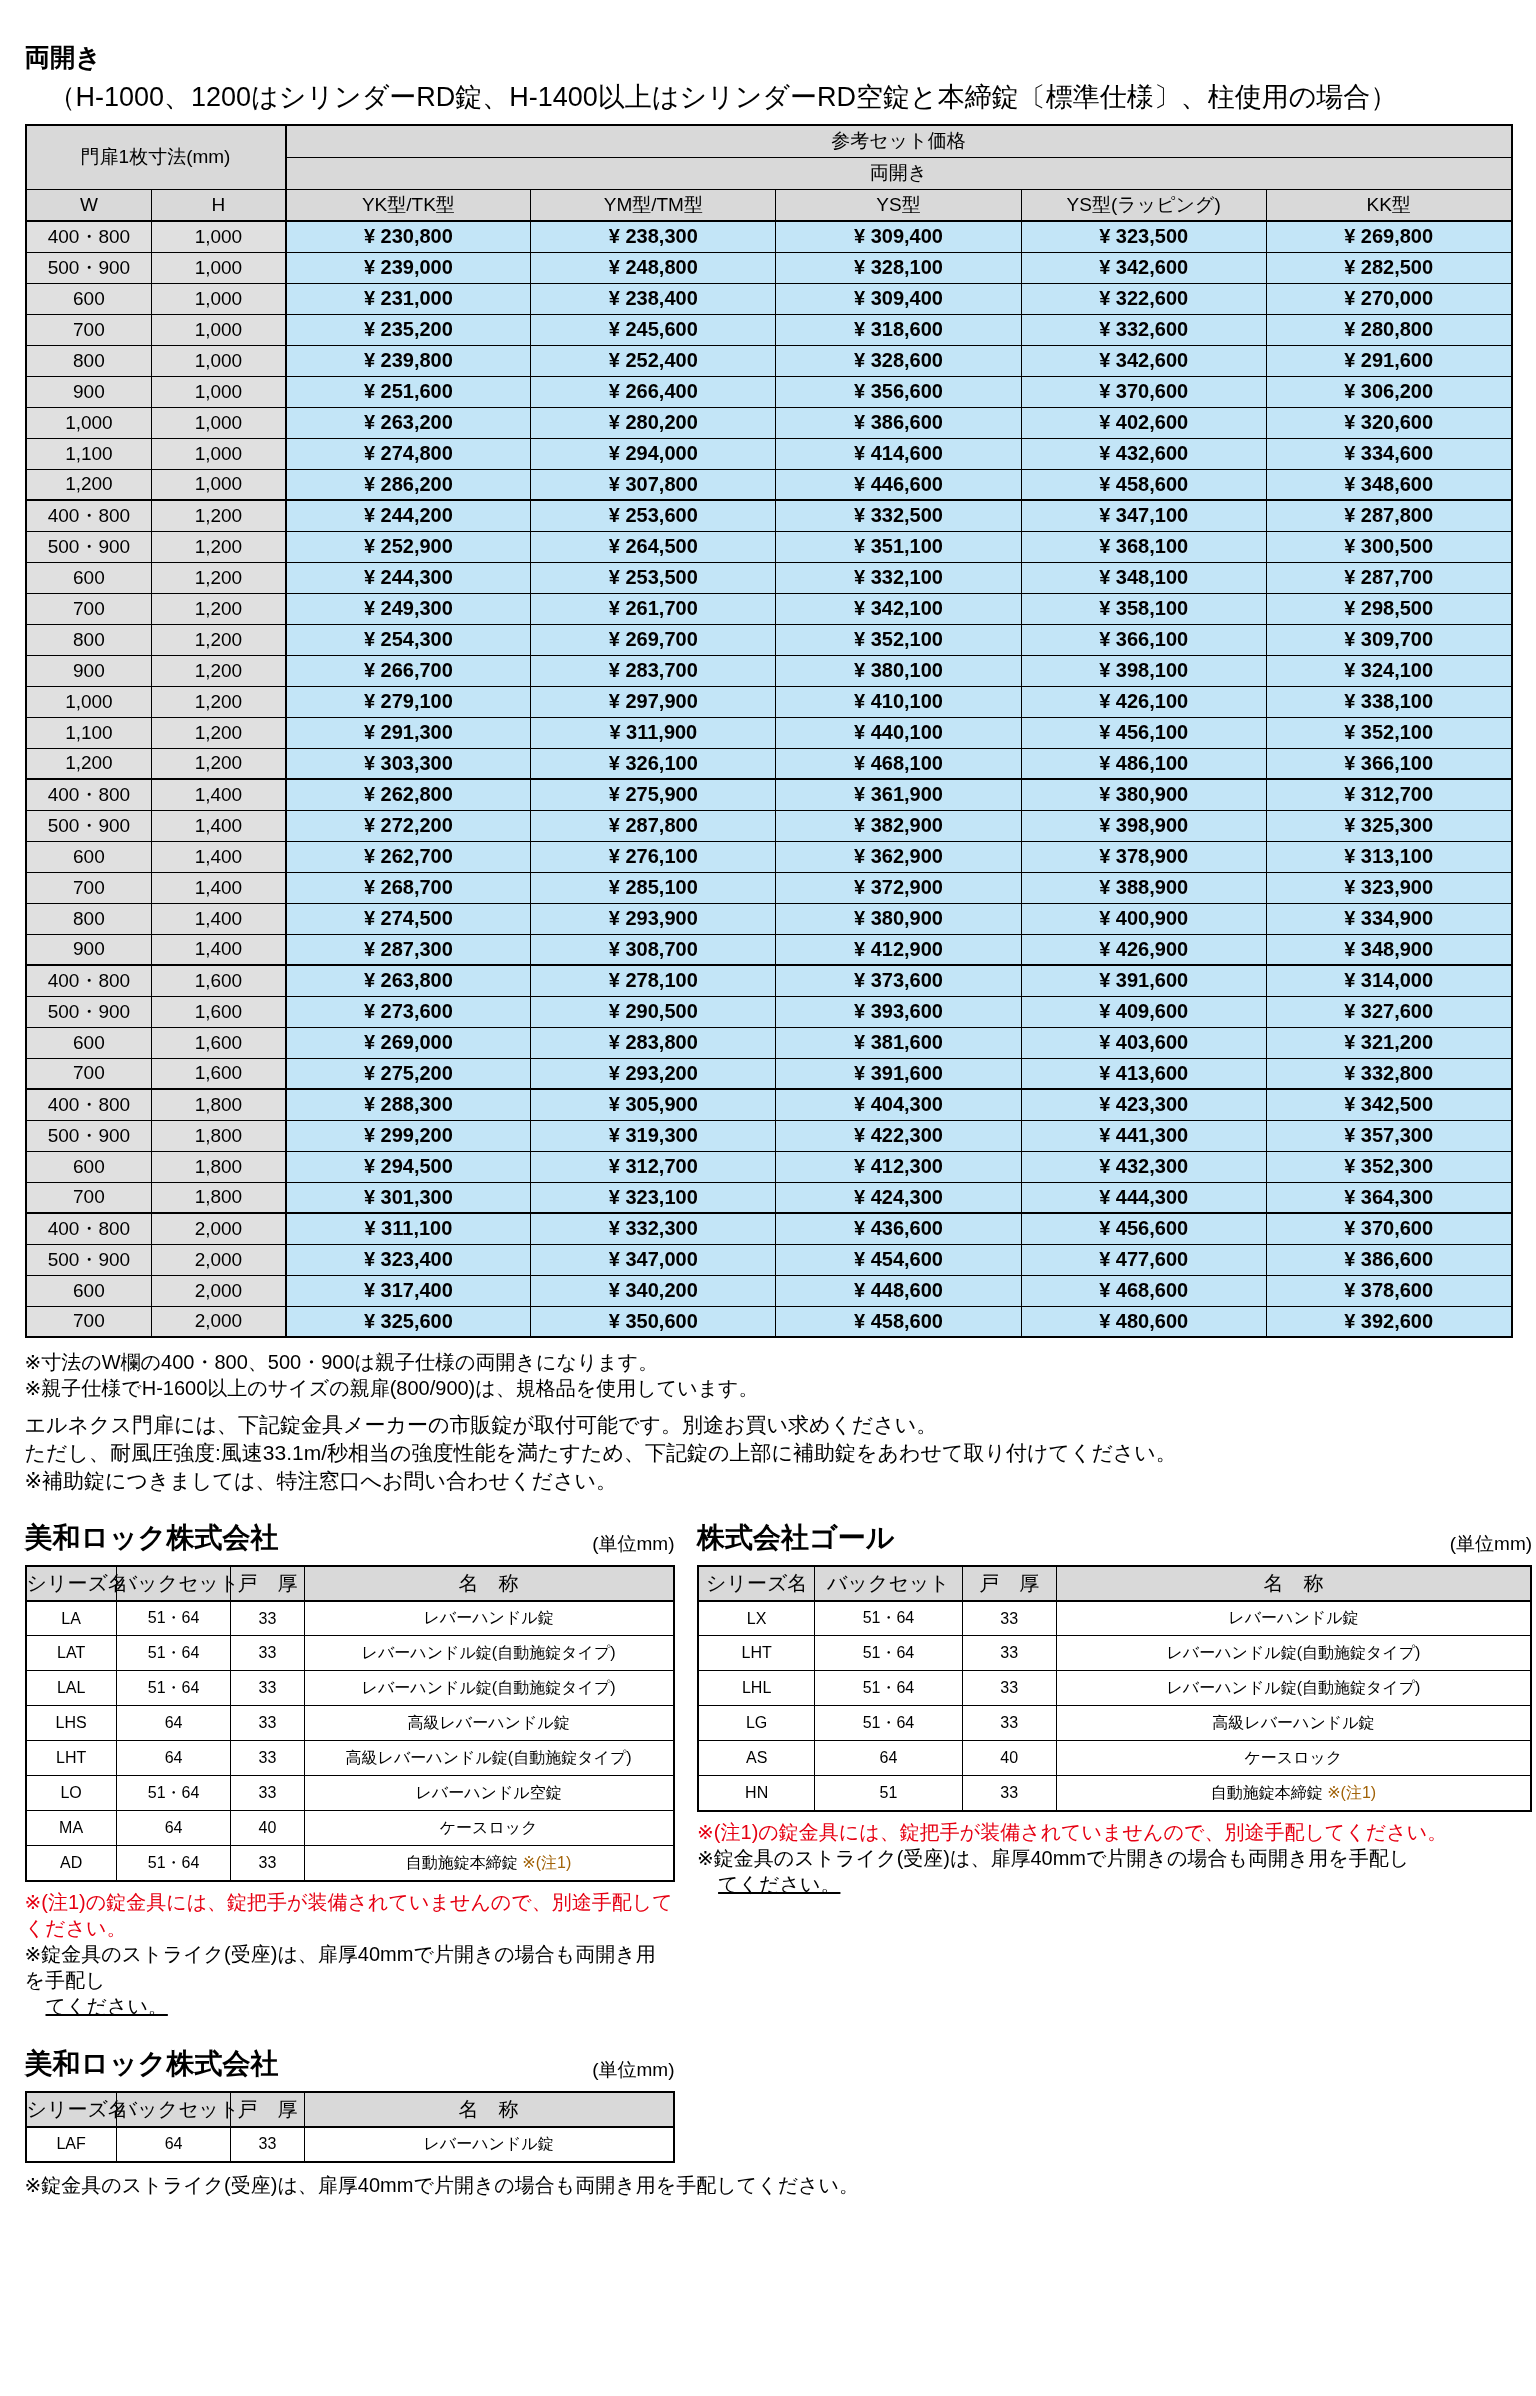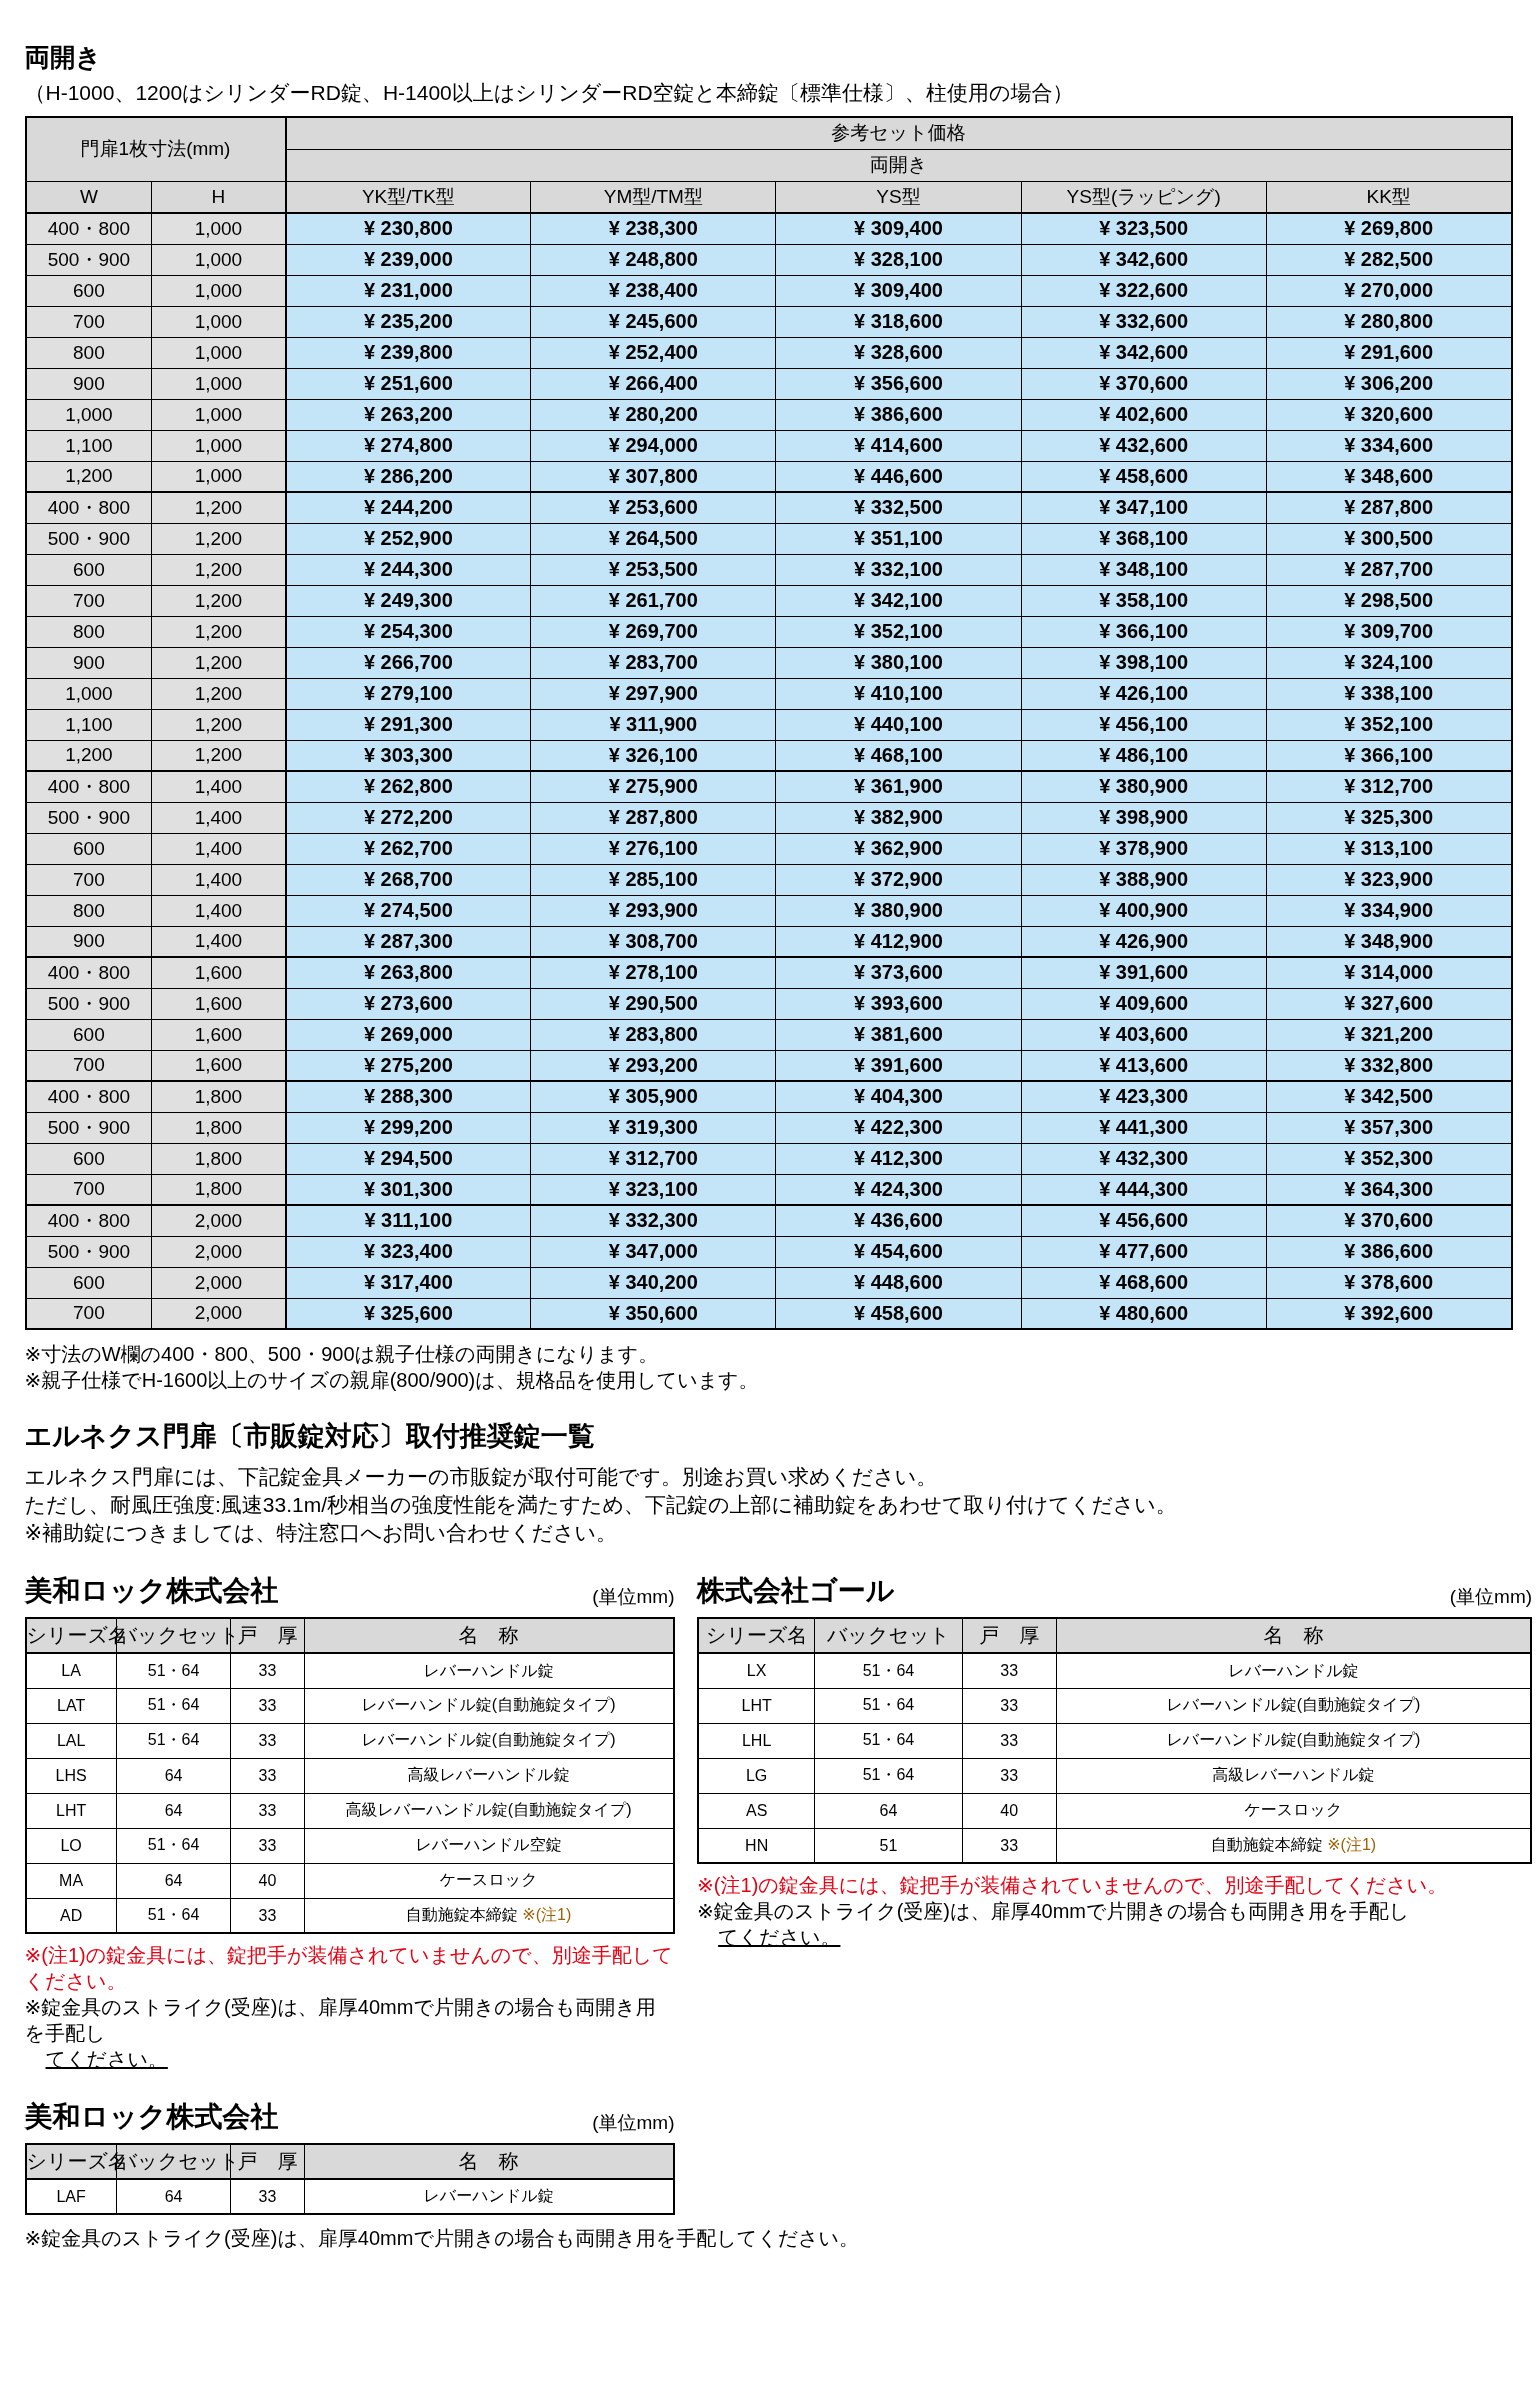--- a/index.html
+++ b/index.html
@@ -7,21 +7,21 @@
   body {
     width: 1537px; min-height: 2396px;
     font-family: "Liberation Sans", "DejaVu Sans", sans-serif;
     color:#000;
   }
   .content { padding: 13px 24.5px 28px 24.5px; }
 
   .page-title { font-size: 42px; font-weight: bold; letter-spacing: 0.9px; line-height: 1.1; }
 
   .subtitle { font-size: 25.4px; font-weight: bold; margin-top: 28px; }
-  .subtitle-note { font-size: 21px; margin-top: 3.8px; }
+  .subtitle-note { font-size: 27px; margin-top: 3.8px; margin-left: 24px; }
 
   
   table.price { width: 100%; border-collapse: collapse; table-layout: fixed; margin-top: 9.4px; border: 2.8px solid #000; }
   table.price th, table.price td { border: 0.9px solid #000; text-align: center; vertical-align: middle; overflow: hidden; white-space: nowrap; }
   table.price thead th { background: #d9d9d9; font-weight: normal; font-size: 19px; height: 32px; }
   table.price thead tr.cols th { border-bottom: 2.8px solid #000; }
   td.size { background: #e0e0e0; font-size: 19px; height: 31px; }
   td.price-cell { background: #c3e5f7; font-weight: bold; font-size: 20px; }
   .thick-left { border-left: 2.8px solid #000 !important; }
   tr.group td { border-top: 2.8px solid #000; }
@@ -415,21 +415,20 @@
           <td class="price-cell">¥ 392,600</td>
         </tr>
       </tbody>
   </table>
 
   <div class="table-notes">
     <div>※寸法のW欄の400・800、500・900は親子仕様の両開きになります。</div>
     <div>※親子仕様でH-1600以上のサイズの親扉(800/900)は、規格品を使用しています。</div>
   </div>
 
-  <div class="section-heading">エルネクス門扉〔市販錠対応〕取付推奨錠一覧</div>
   <div class="section-intro">
     <div>エルネクス門扉には、下記錠金具メーカーの市販錠が取付可能です。別途お買い求めください。</div>
     <div>ただし、耐風圧強度:風速33.1m/秒相当の強度性能を満たすため、下記錠の上部に補助錠をあわせて取り付けてください。</div>
     <div>※補助錠につきましては、特注窓口へお問い合わせください。</div>
   </div>
 
   <div class="locks-row">
 
     <div class="lock-col-left">
       <div class="lock-head">

